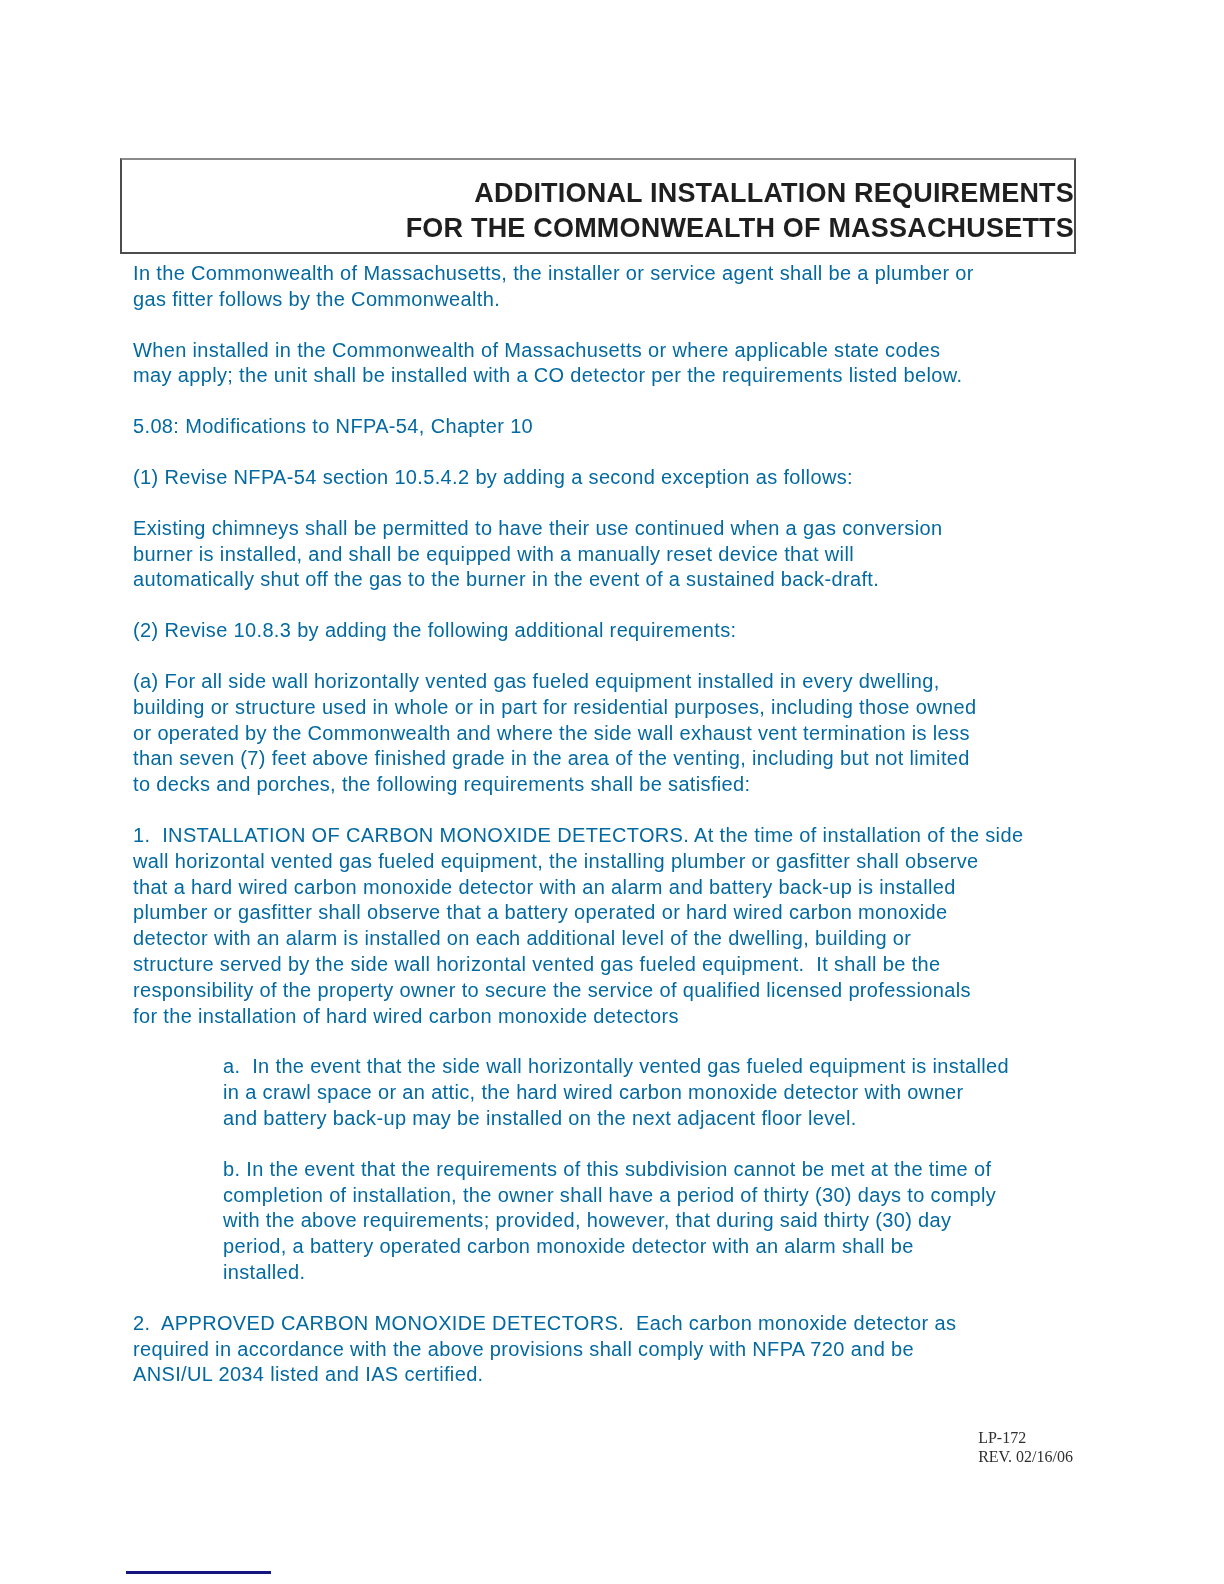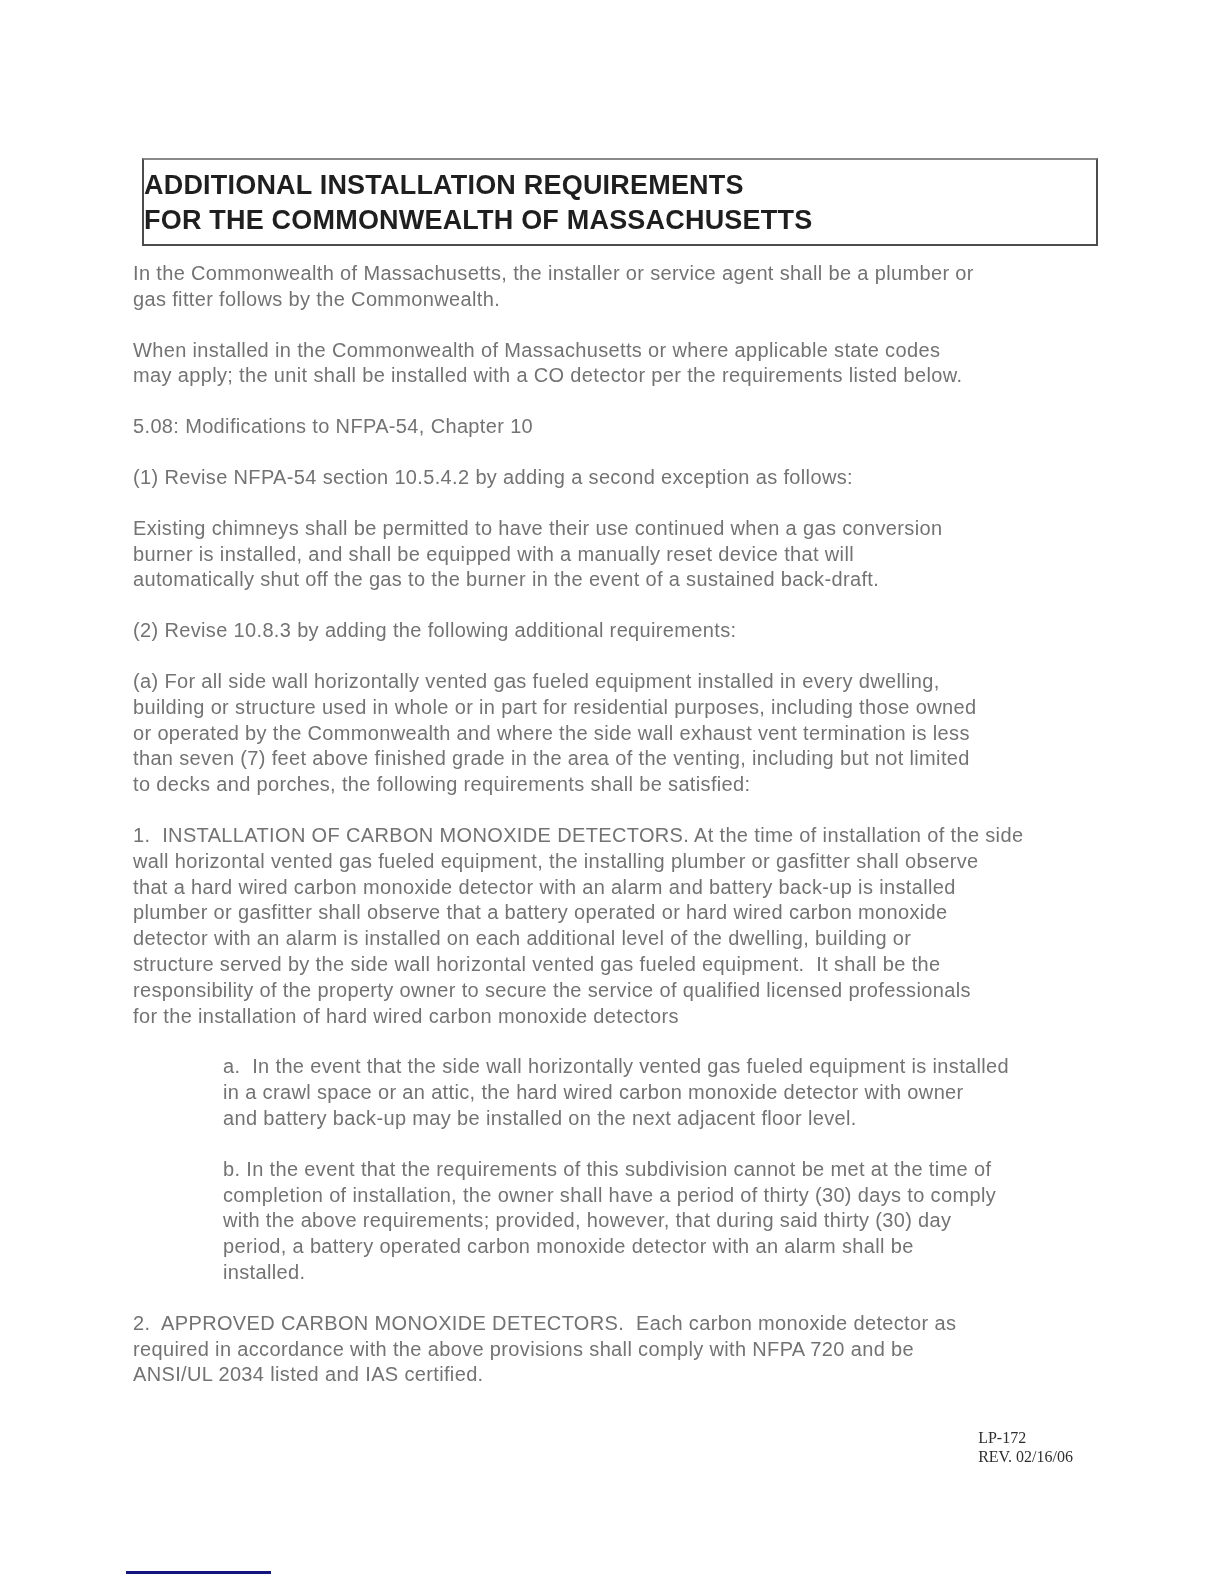--- a/index.html
+++ b/index.html
@@ -10,47 +10,47 @@
   .page {
     position: relative;
     width: 1224px;
     height: 1584px;
     background: #ffffff;
     overflow: hidden;
     font-family: "Liberation Sans", "DejaVu Sans", sans-serif;
   }
   .title-box {
     position: absolute;
-    left: 142px;
+    left: 120px;
     top: 158px;
     width: 952px;
     height: 76px;
     border: 2px solid #4c4c4c;
     border-top-color: #8a8a8a;
-    text-align: left;
-    padding-top: 8px;
+    text-align: right;
+    padding-top: 16px;
     box-sizing: content-box;
   }
   .title-line {
     font-size: 27px;
     font-weight: bold;
     color: #1f1f1f;
     line-height: 35px;
     letter-spacing: 0.2px;
     white-space: pre-wrap;
   }
   .body-text {
     position: absolute;
     left: 133px;
     top: 261px;
     width: 965px;
   }
   .para {
     margin: 0 0 25px 0;
-    color: #737373;
+    color: #0369a1;
     font-size: 20px;
     line-height: 25.8px;
     letter-spacing: 0.35px;
   }
   .para.indent {
     margin-left: 90px;
   }
   .para .line {
     white-space: pre-wrap;
   }

